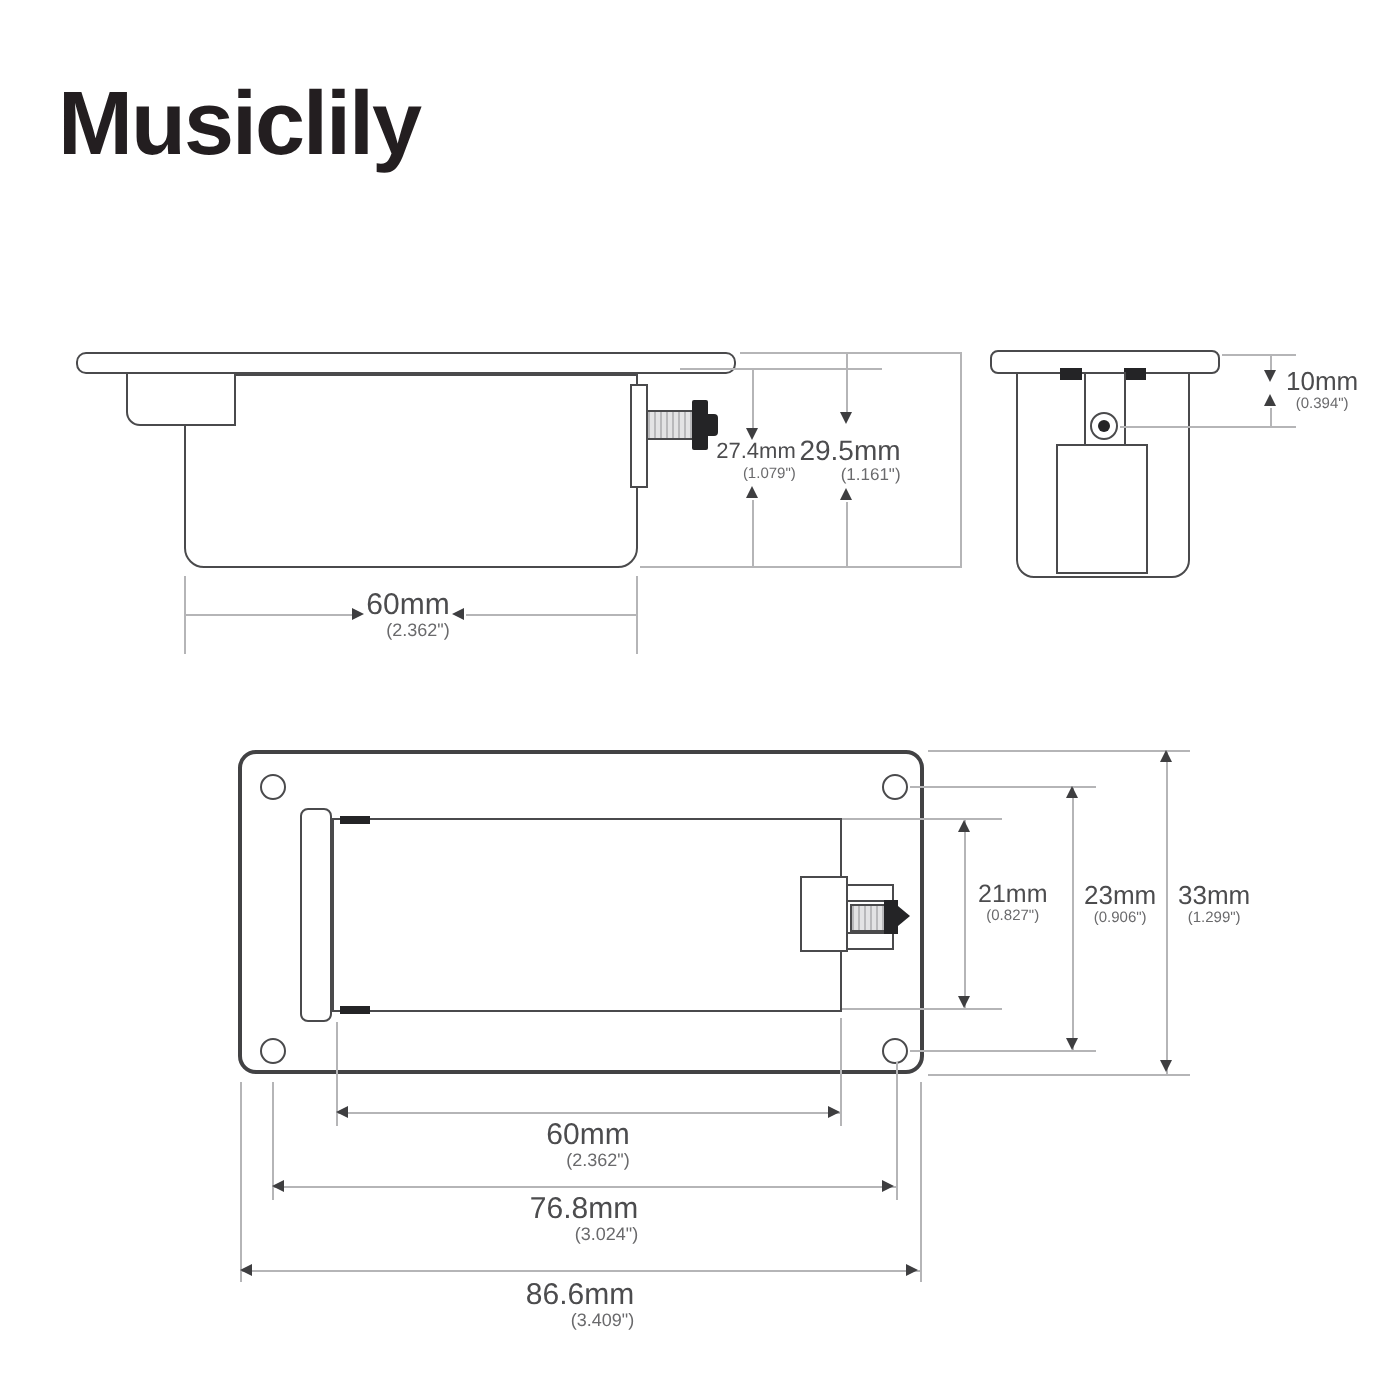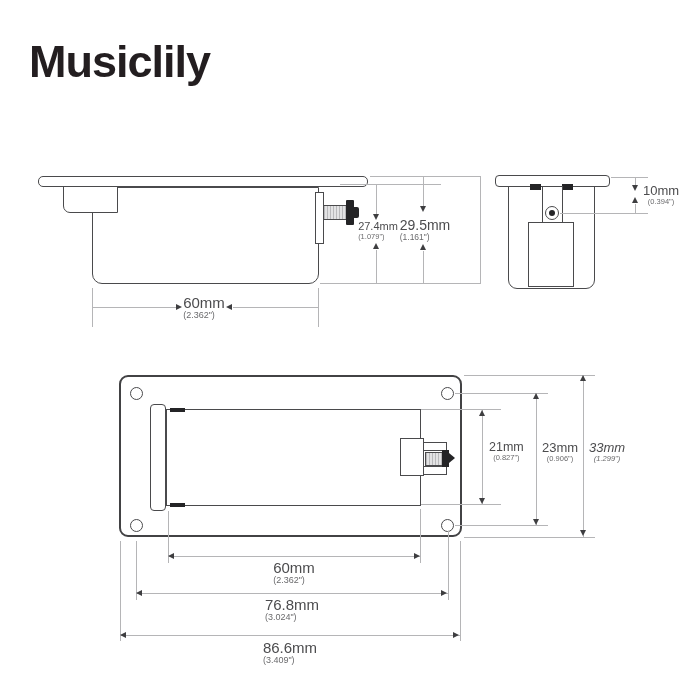--- a/index.html
+++ b/index.html
@@ -17,21 +17,21 @@
   
   .ar{position:absolute;width:0;height:0;border:solid transparent;}
   .ar-u{border-width:0 3.5px 6.5px 3.5px;border-bottom-color:#3e3e40;}
   .ar-d{border-width:6.5px 3.5px 0 3.5px;border-top-color:#3e3e40;}
   .ar-l{border-width:3.5px 6.5px 3.5px 0;border-right-color:#3e3e40;}
   .ar-r{border-width:3.5px 0 3.5px 6.5px;border-left-color:#3e3e40;}
   
   .thread{background:repeating-linear-gradient(90deg,#b9b9bb 0,#b9b9bb 1px,#e3e3e4 1px,#e3e3e4 3px);
           border:1px solid #4a4a4c;}
   
-  .dim{position:absolute;color:#4c4c4e;line-height:1.05;text-align:left;white-space:nowrap;}
+  .dim{position:absolute;color:#4c4c4e;line-height:1.05;text-align:right;white-space:nowrap;}
   .dim.c{transform:translateX(-50%);}
   .dim.lft{text-align:center;}
   .mm{display:block;}
   .in{display:block;color:#6a6a6c;}
   .f15{font-size:15px;} .f14{font-size:14px;} .f13{font-size:13px;}
   .f12{font-size:12.5px;} .f11{font-size:11px;}
   .f9{font-size:9px;} .f8{font-size:8.5px;} .f7{font-size:7.5px;}
   
   #brand{position:absolute;left:29px;top:36px;font-size:45px;font-weight:700;
          letter-spacing:-1px;color:#231e20;}
@@ -153,21 +153,21 @@
     <div class="ar ar-u" style="left:533px;top:393px;"></div>
     <div class="ar ar-d" style="left:533px;top:519px;"></div>
     <div class="dim lft" style="left:542px;top:441px;">
       <span class="mm f13">23mm</span>
       <span class="in f7">(0.906")</span>
     </div>
 
     <div class="s ln" style="left:583px;top:375px;width:1px;height:162px;"></div>
     <div class="ar ar-u" style="left:580px;top:375px;"></div>
     <div class="ar ar-d" style="left:580px;top:530px;"></div>
-    <div class="dim lft" style="left:589px;top:441px;font-style:italic;">
+    <div class="dim lft" style="left:589px;top:441px;">
       <span class="mm f13">33mm</span>
       <span class="in f7">(1.299")</span>
     </div>
 
     <div class="s ln" style="left:168px;top:511px;width:1px;height:52px;"></div>
     <div class="s ln" style="left:420px;top:509px;width:1px;height:54px;"></div>
     <div class="s ln" style="left:136px;top:541px;width:1px;height:59px;"></div>
     <div class="s ln" style="left:448px;top:531px;width:1px;height:69px;"></div>
     <div class="s ln" style="left:120px;top:541px;width:1px;height:100px;"></div>
     <div class="s ln" style="left:460px;top:541px;width:1px;height:100px;"></div>

